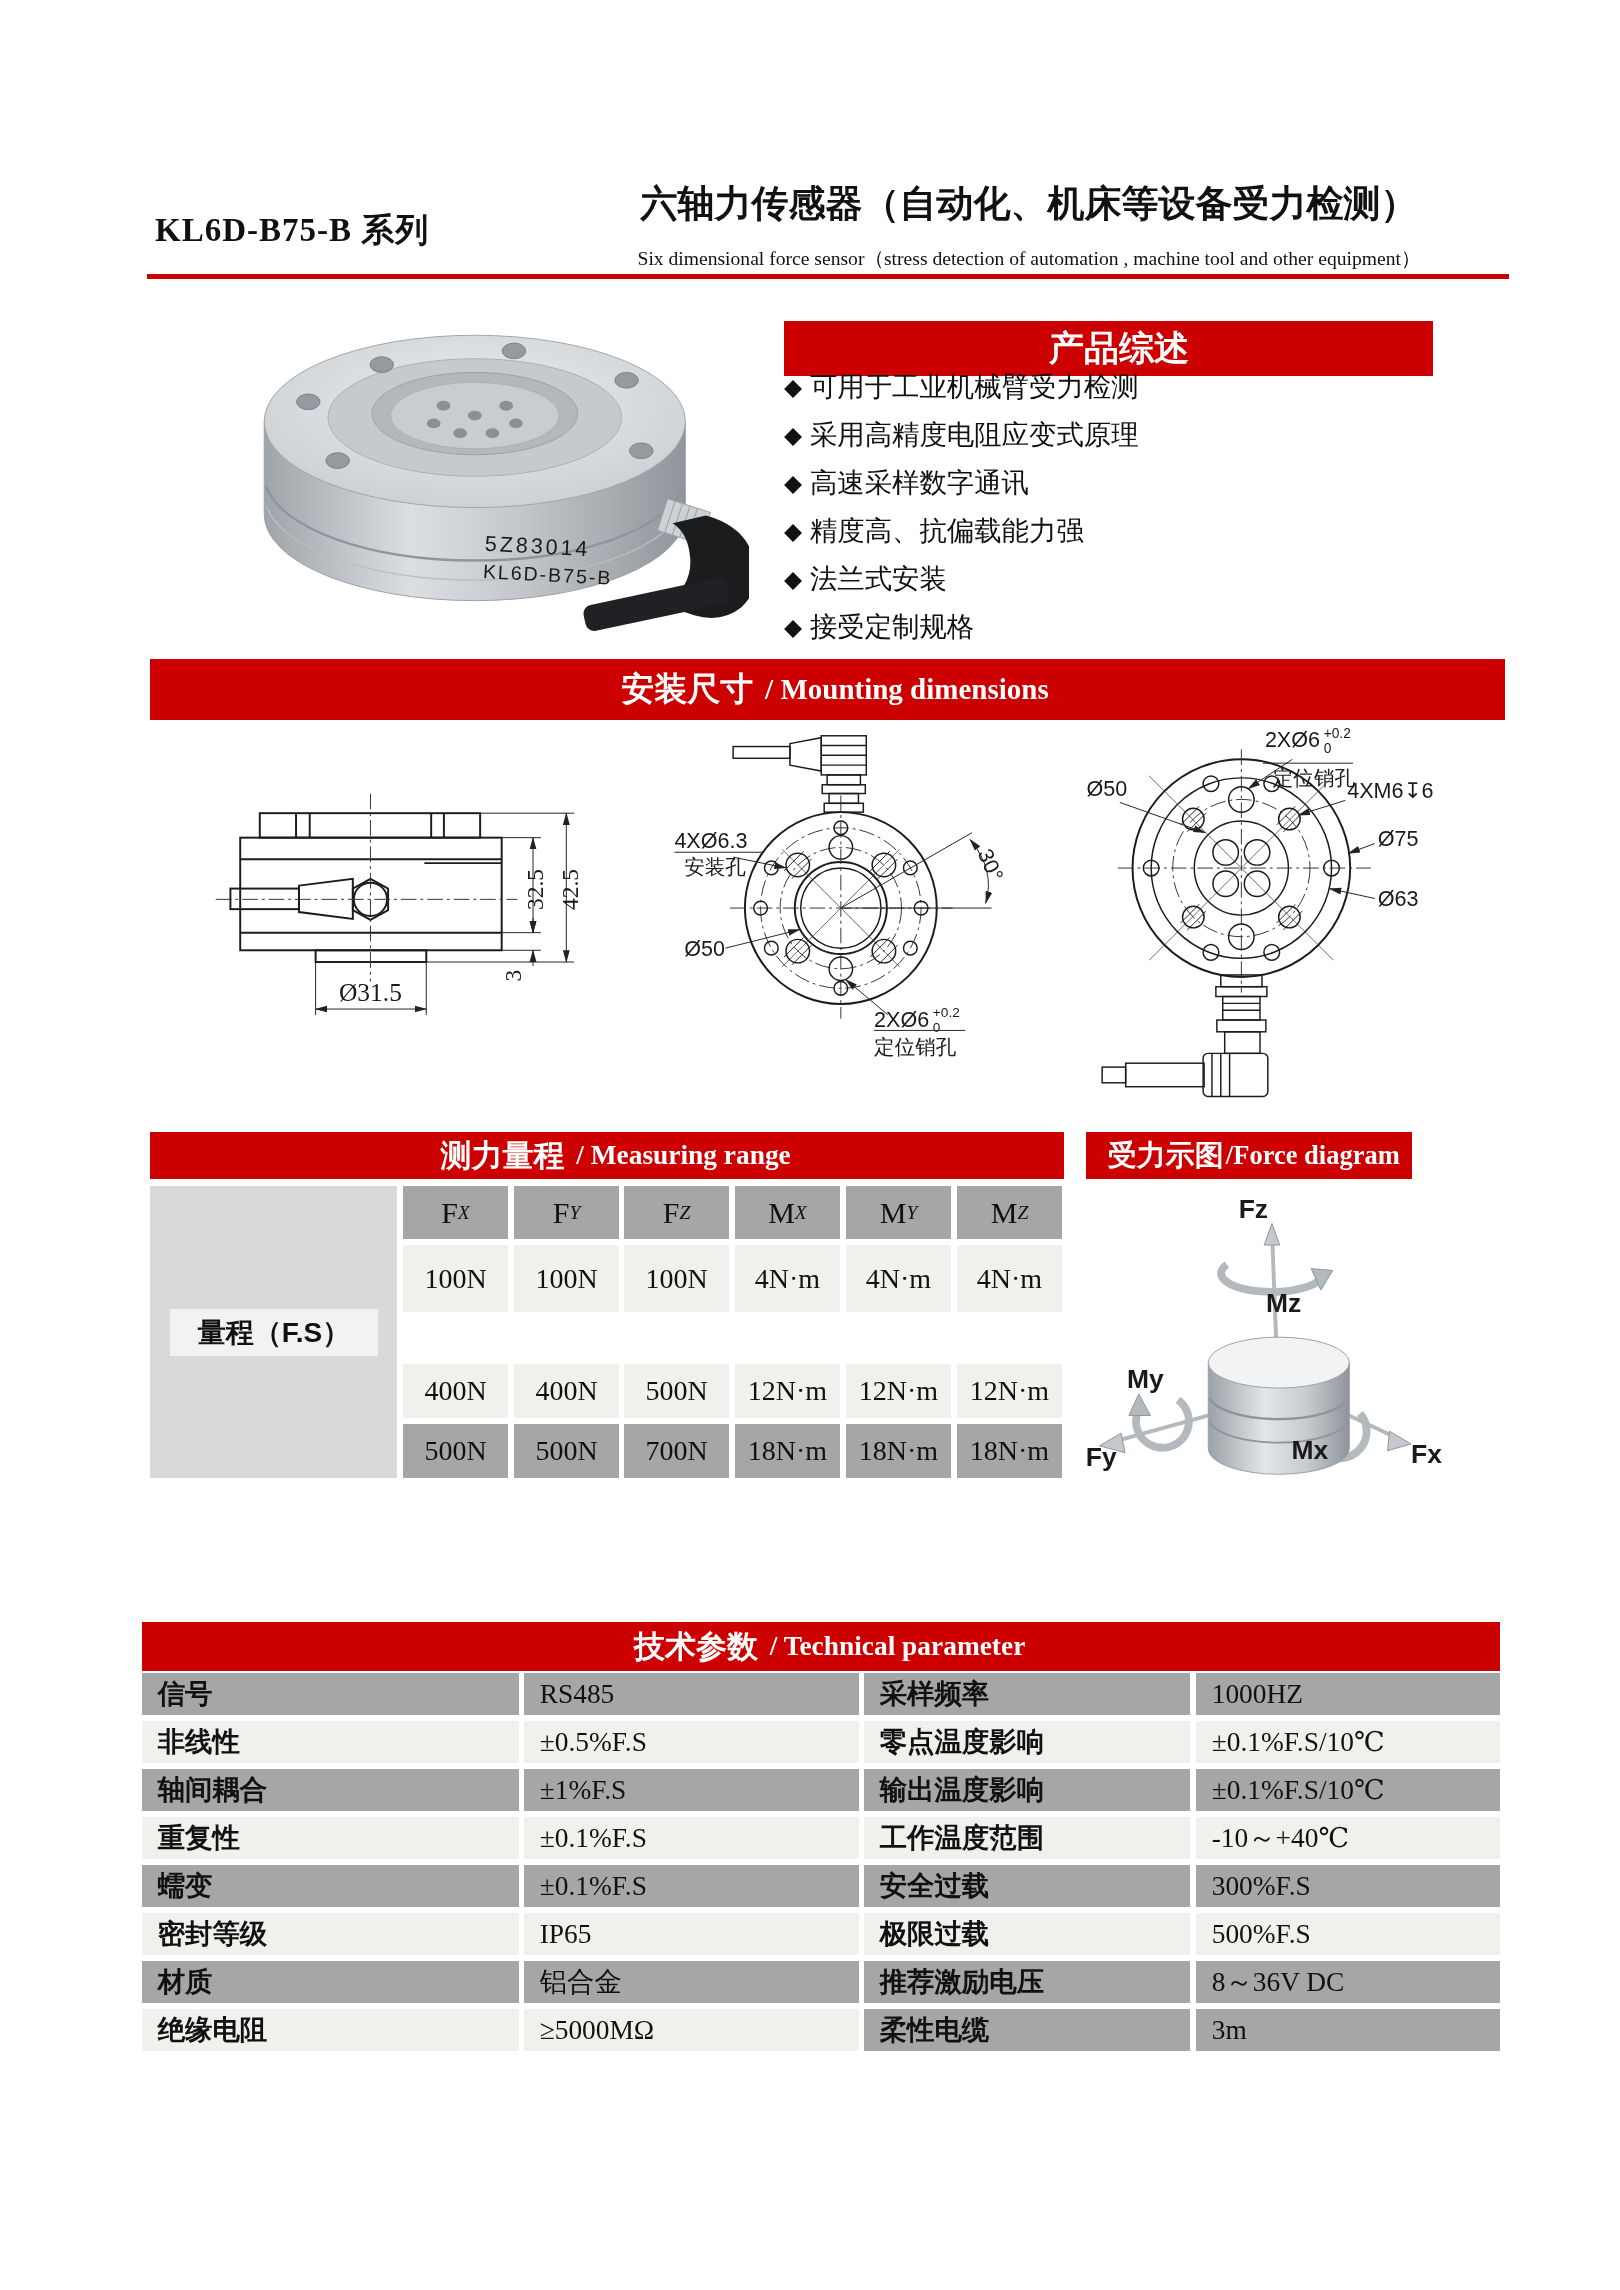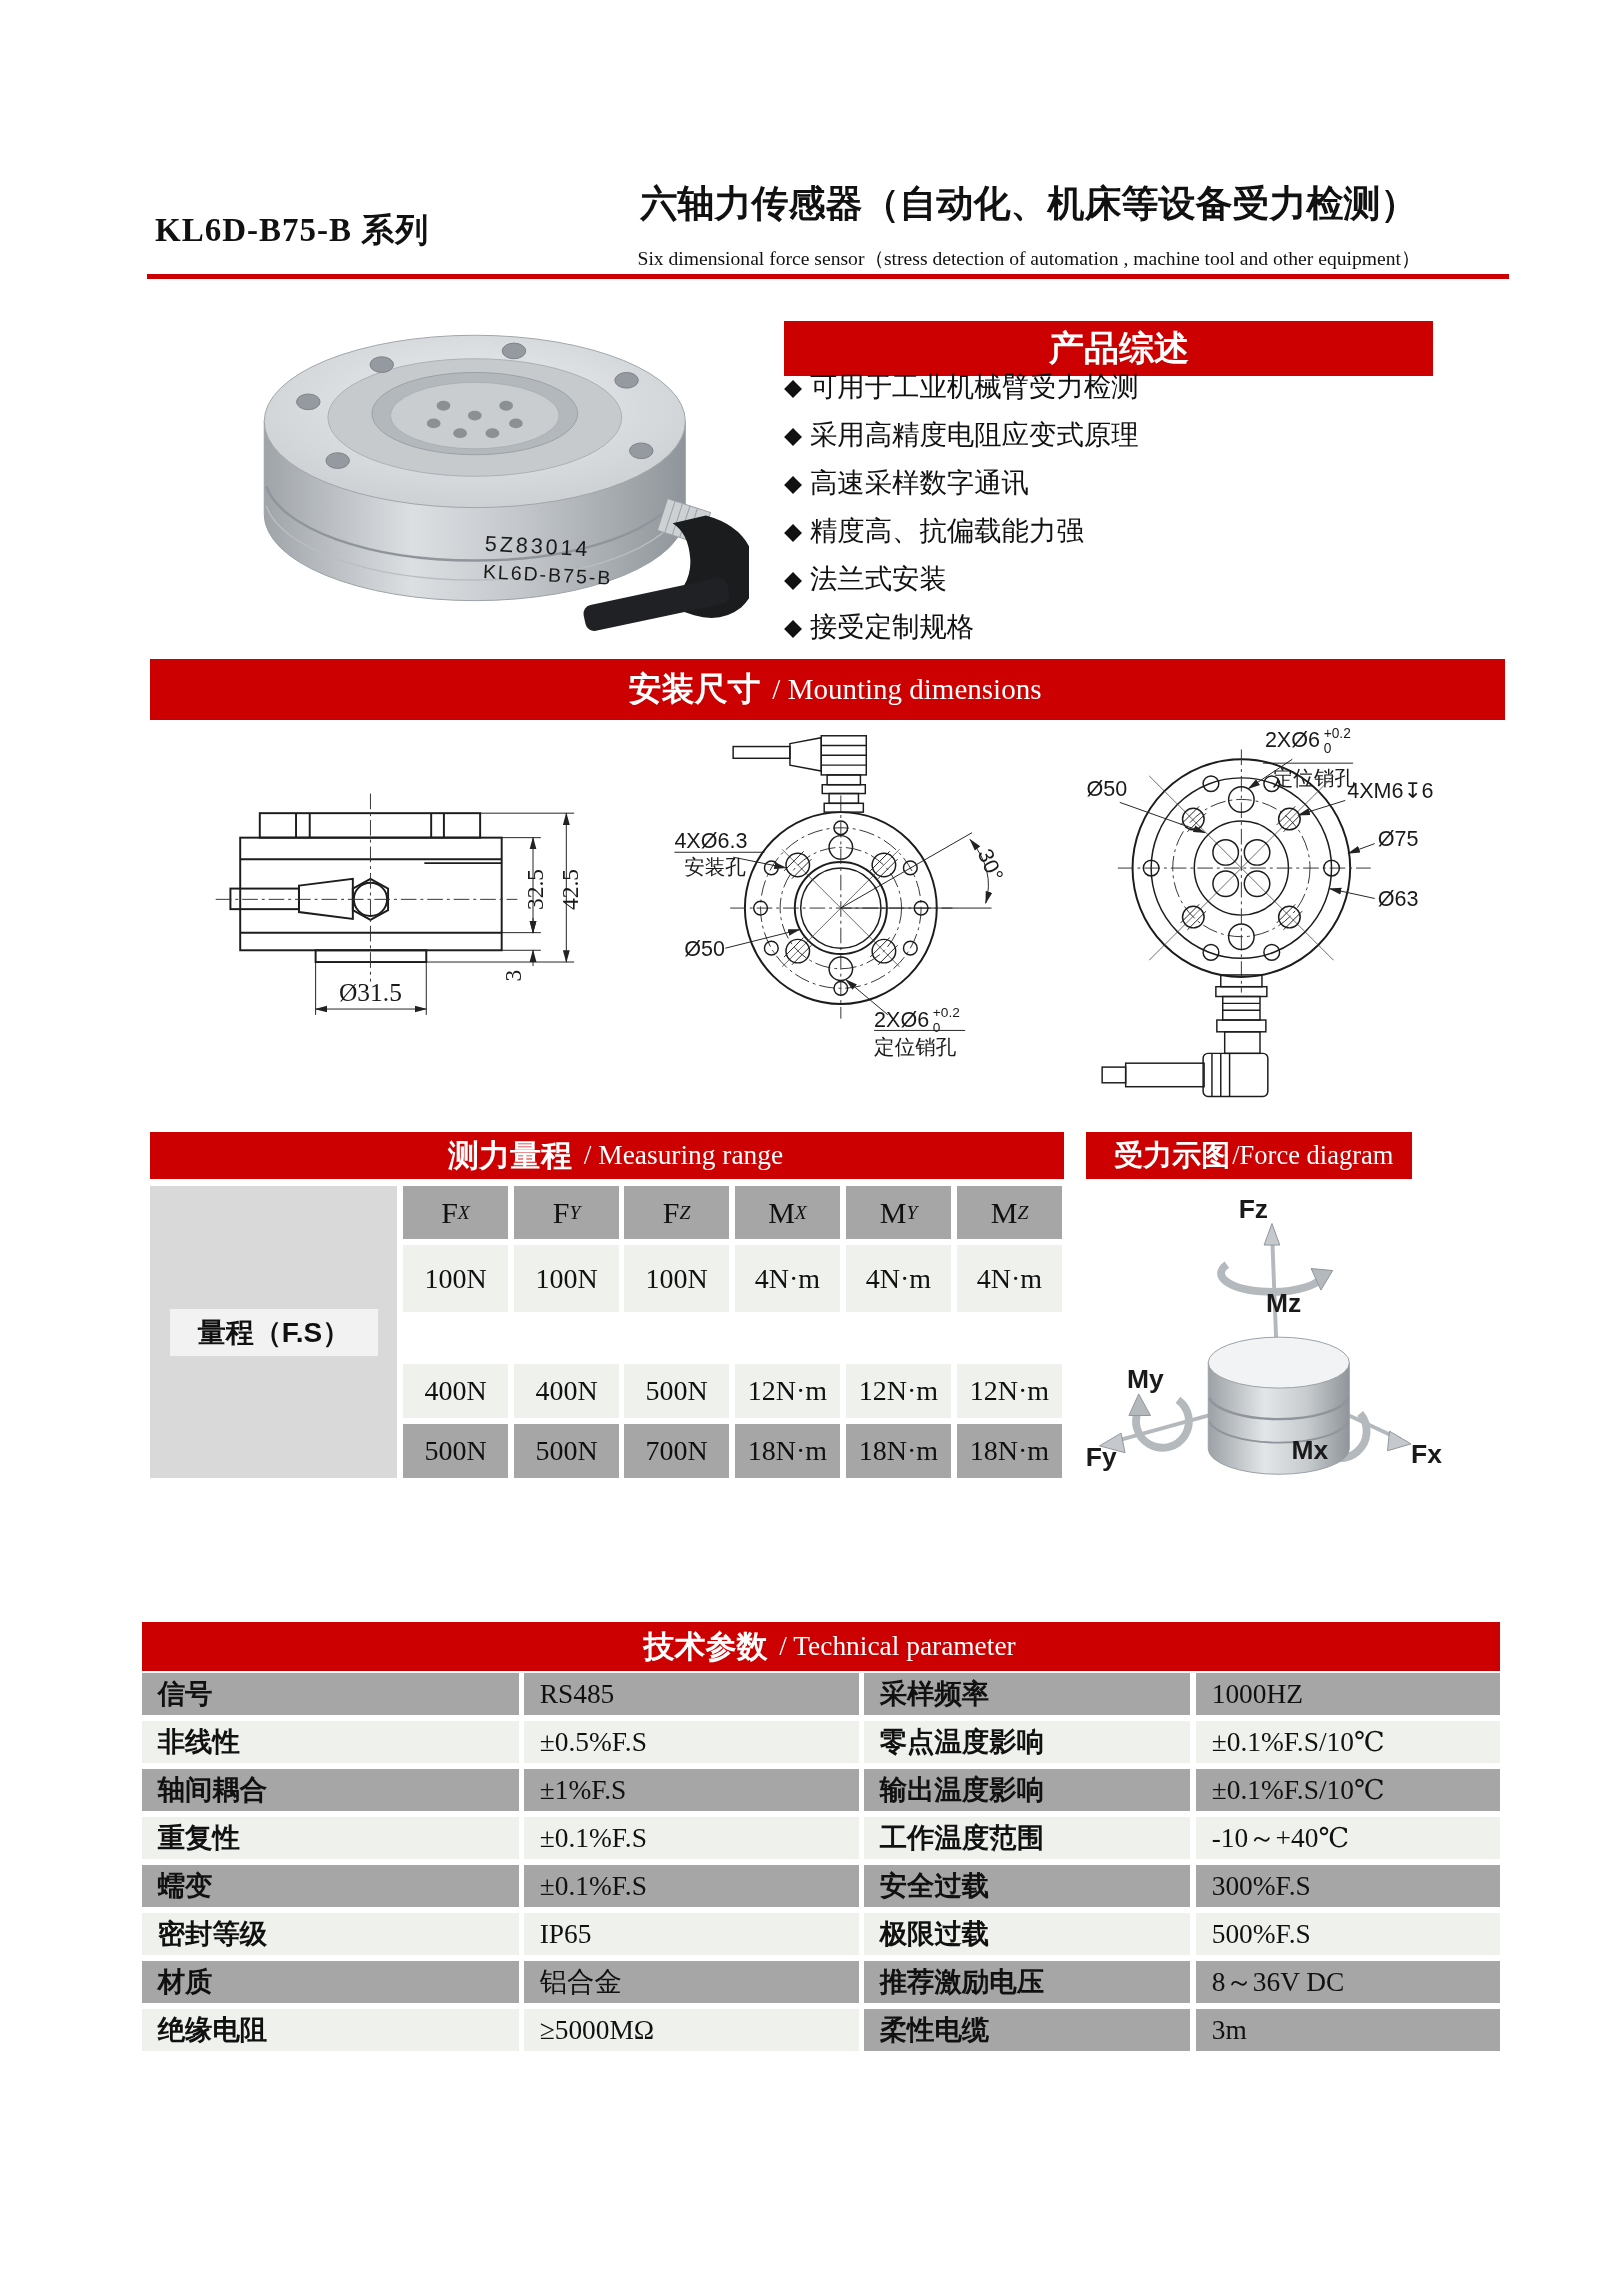--- a/index.html
+++ b/index.html
@@ -10,21 +10,21 @@
   
   .series{left:155px;top:208px;font-size:33px;font-weight:600;letter-spacing:1px;}
   .title-cn{left:588px;top:179px;width:882px;text-align:center;font-size:37px;font-weight:700;
             font-family:"Liberation Sans","DejaVu Sans",sans-serif;}
   .title-en{left:588px;top:245px;width:882px;text-align:center;font-size:19.6px;}
   .redline{left:147px;top:274px;width:1362px;height:4.9px;background:#cc0000;}
 
   
   .banner{background:#cc0000;color:#fff;display:flex;align-items:center;justify-content:center;}
   .banner .cn{font-family:"Liberation Sans","DejaVu Sans",sans-serif;font-weight:700;}
-  .banner .en{font-family:"Liberation Serif","DejaVu Serif",serif;margin-left:11.8px;font-weight:400;}
+  .banner .en{font-family:"Liberation Serif","DejaVu Serif",serif;margin-left:11.8px;font-weight:700;}
   .ov-banner{left:784px;top:321px;width:627px;height:55px;padding-left:21.6px;}
   .ov-banner .cn{font-size:35px;}
   .mount-banner{left:150px;top:659px;width:1340px;height:61px;padding-left:15px;}
   .mount-banner .cn{font-size:33px;}
   .mount-banner .en{font-size:29px;}
   .mr-banner{left:150px;top:1132px;width:896px;height:47px;padding-left:17.6px;}
   .mr-banner .cn{font-size:31px;}
   .mr-banner .en{font-size:27.4px;}
   .fd-banner{left:1086px;top:1132px;width:316px;height:47px;padding-left:9.8px;}
   .fd-banner .cn{font-size:29px;}

